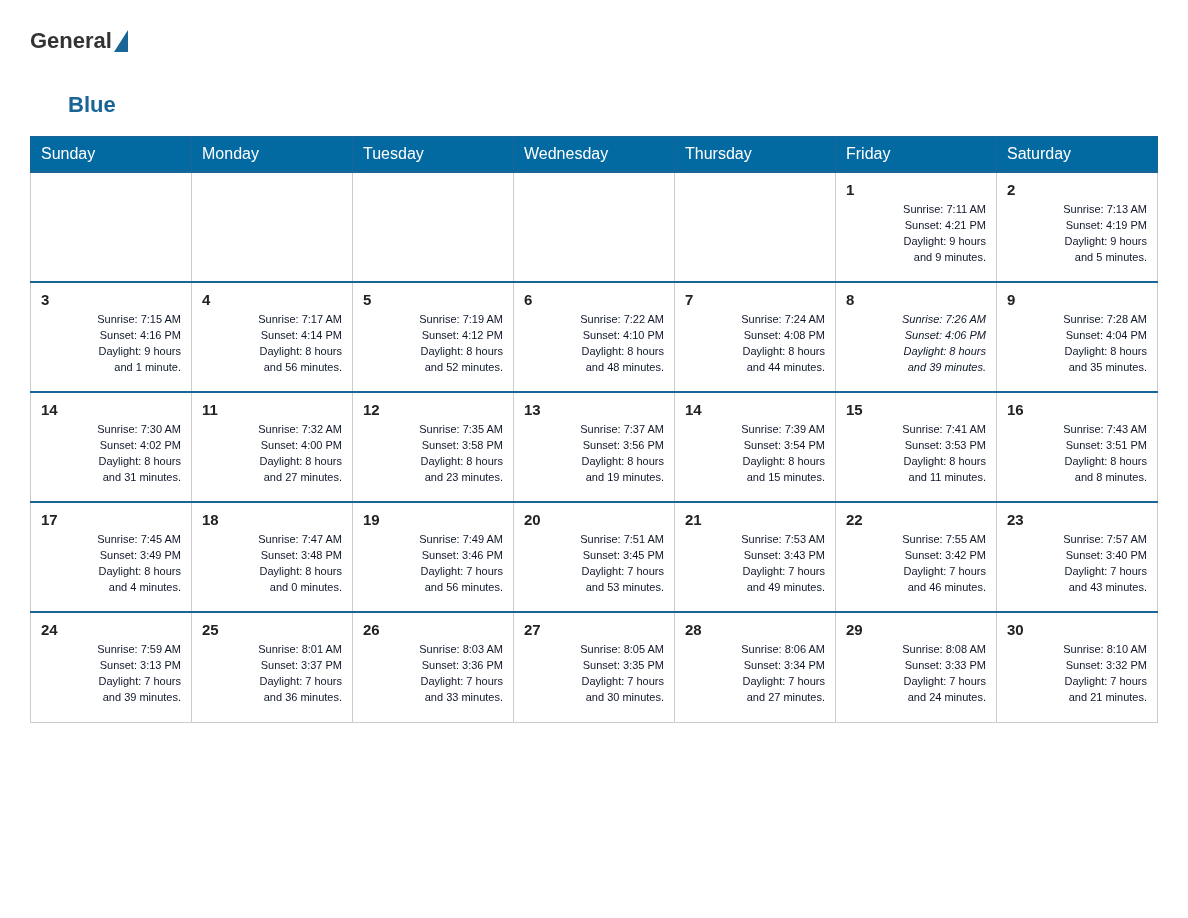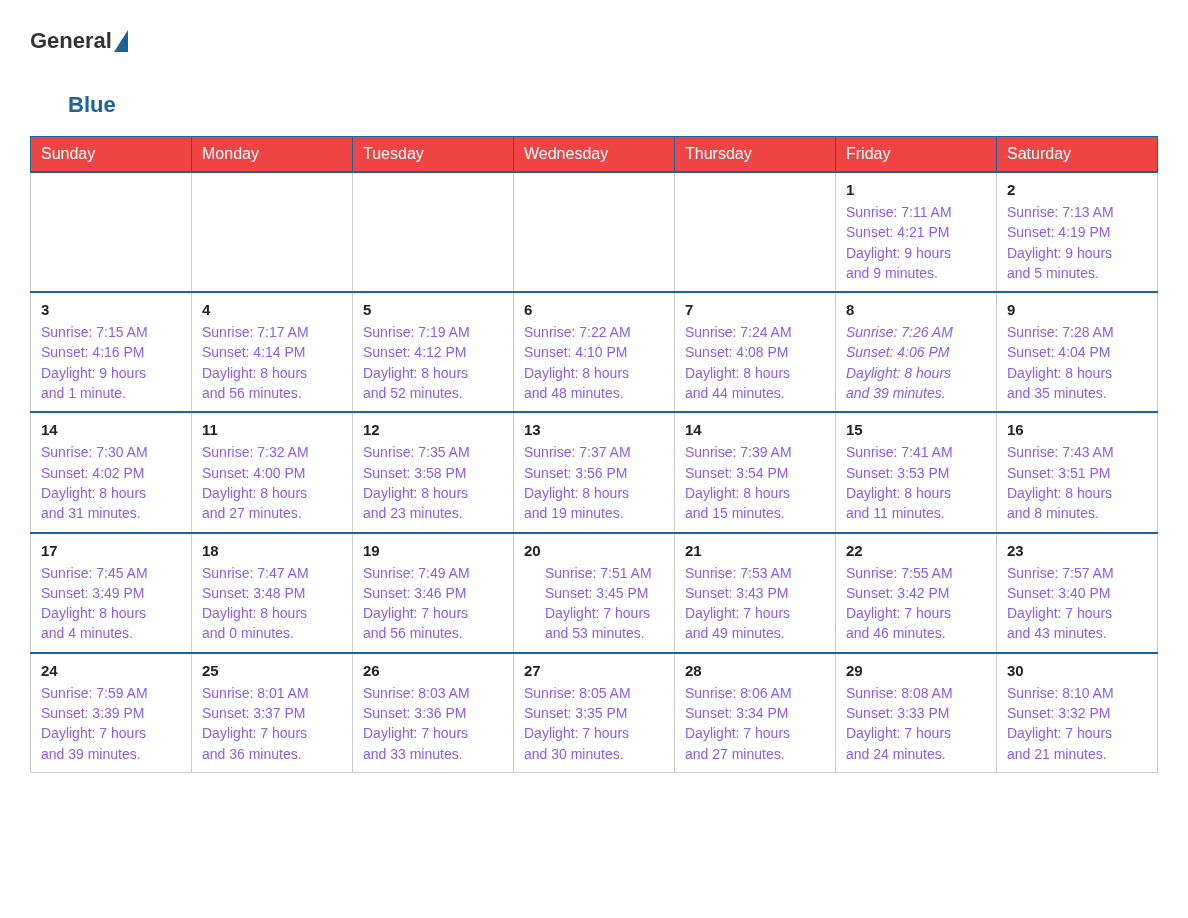--- a/index.html
+++ b/index.html
@@ -61,21 +61,21 @@
       font-size: 24px;
       color: #444;
       margin-top: 4px;
     }
     .calendar-table {
       width: 100%;
       border-collapse: collapse;
       table-layout: fixed;
     }
     .calendar-table th {
-      background-color: #ef4444;
+      background-color: #0369a1;
       color: #fff;
       font-size: 16px;
       font-weight: normal;
       padding: 8px 10px;
       text-align: left;
       border: 1px solid #1a6496;
     }
     .calendar-table td {
       vertical-align: top;
       padding: 8px 10px;
@@ -87,23 +87,24 @@
       background: #fff;
     }
     .day-number {
       font-size: 15px;
       font-weight: bold;
       color: #222;
       margin-bottom: 4px;
       display: block;
     }
     .day-info {
-      font-size: 14px;
-      color: #8b5cf6;
+      font-size: 11px;
+      color: #0f172a;
       line-height: 1.45;
+      text-align: right;
     }
     .empty-cell {
       background: #f9f9f9;
     }
   </style>
 </head>
 <body>
 
 <div class="header-area">
   <div class="logo">
@@ -299,21 +300,21 @@
           <div class="day-info" style="white-space: pre-line;">Sunrise: 7:57 AM
 Sunset: 3:40 PM
 Daylight: 7 hours
 and 43 minutes.</div>
         </td>
       </tr>
       <tr>
         <td>
           <span class="day-number">24</span>
           <div class="day-info" style="white-space: pre-line;">Sunrise: 7:59 AM
-Sunset: 3:39 PM
+Sunset: 3:13 PM
 Daylight: 7 hours
 and 39 minutes.</div>
         </td>
         <td>
           <span class="day-number">25</span>
           <div class="day-info" style="white-space: pre-line;">Sunrise: 8:01 AM
 Sunset: 3:37 PM
 Daylight: 7 hours
 and 36 minutes.</div>
         </td>

